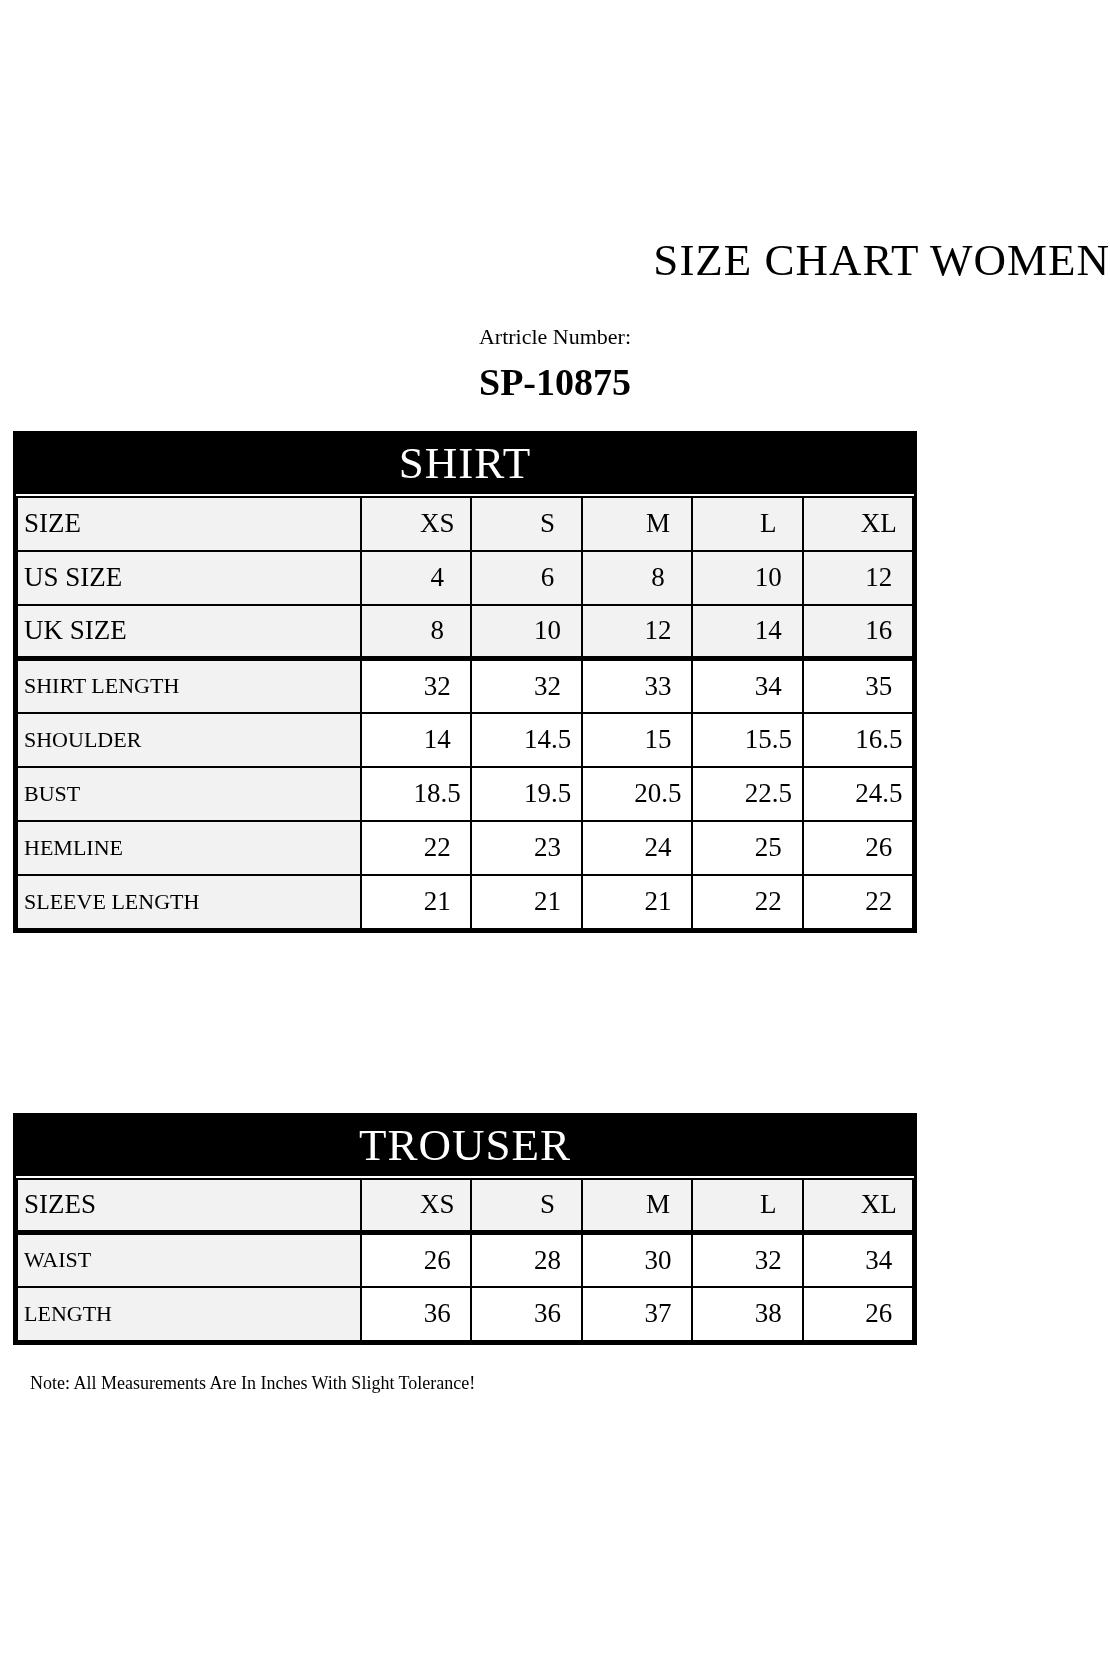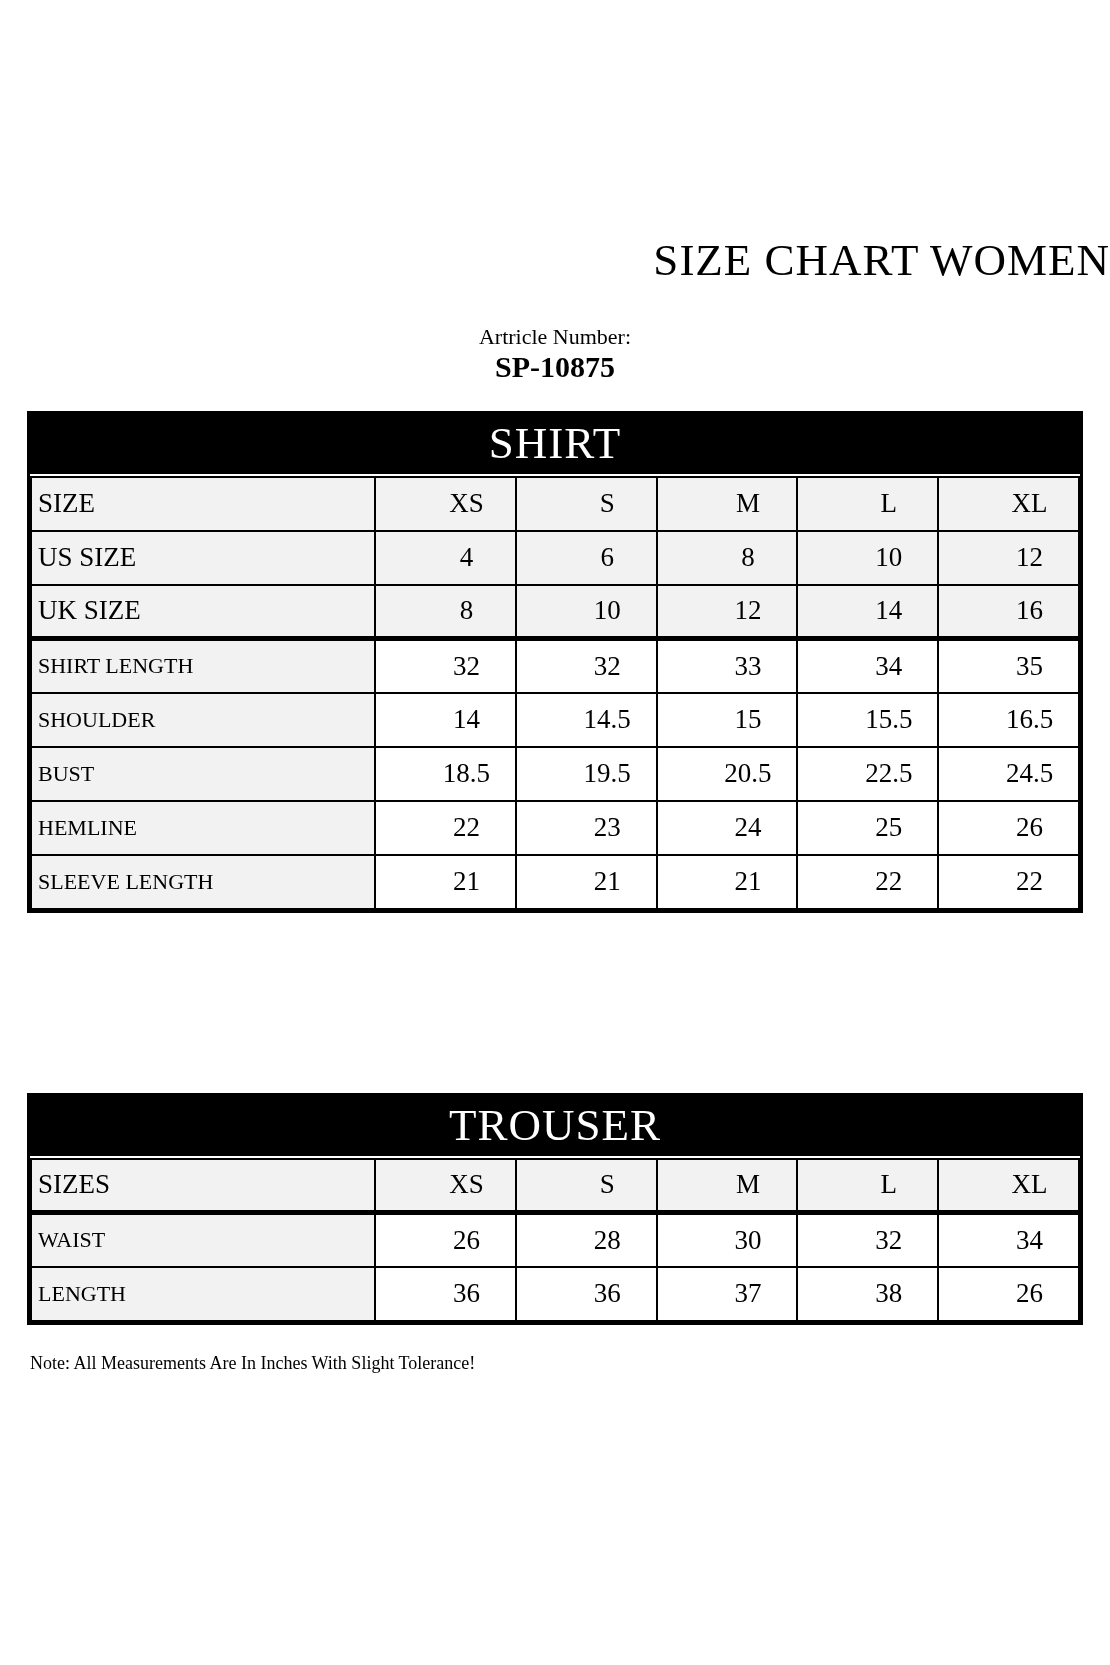--- a/index.html
+++ b/index.html
@@ -21,29 +21,29 @@
     font-weight: normal;
     line-height: 1.1;
     letter-spacing: 1px;
   }
   .article-label {
     margin-top: 38px;
     text-align: center;
     font-size: 22px;
   }
   .article-number {
-    margin-top: 0;
-    text-align: center;
-    font-size: 30px;
+    margin-top: 10px;
+    text-align: center;
+    font-size: 38px;
     font-weight: bold;
   }
 
   .size-table-wrap {
-    width: 1056px;
-    margin-left: 27px;
+    width: 904px;
+    margin-left: 13px;
     border: 3px solid #000000;
     background: #ffffff;
   }
   .size-table-wrap.shirt { margin-top: 27px; }
   .size-table-wrap.trouser { margin-top: 180px; }
 
   .table-caption {
     height: 62px;
     background: #000000;
     color: #ffffff;

